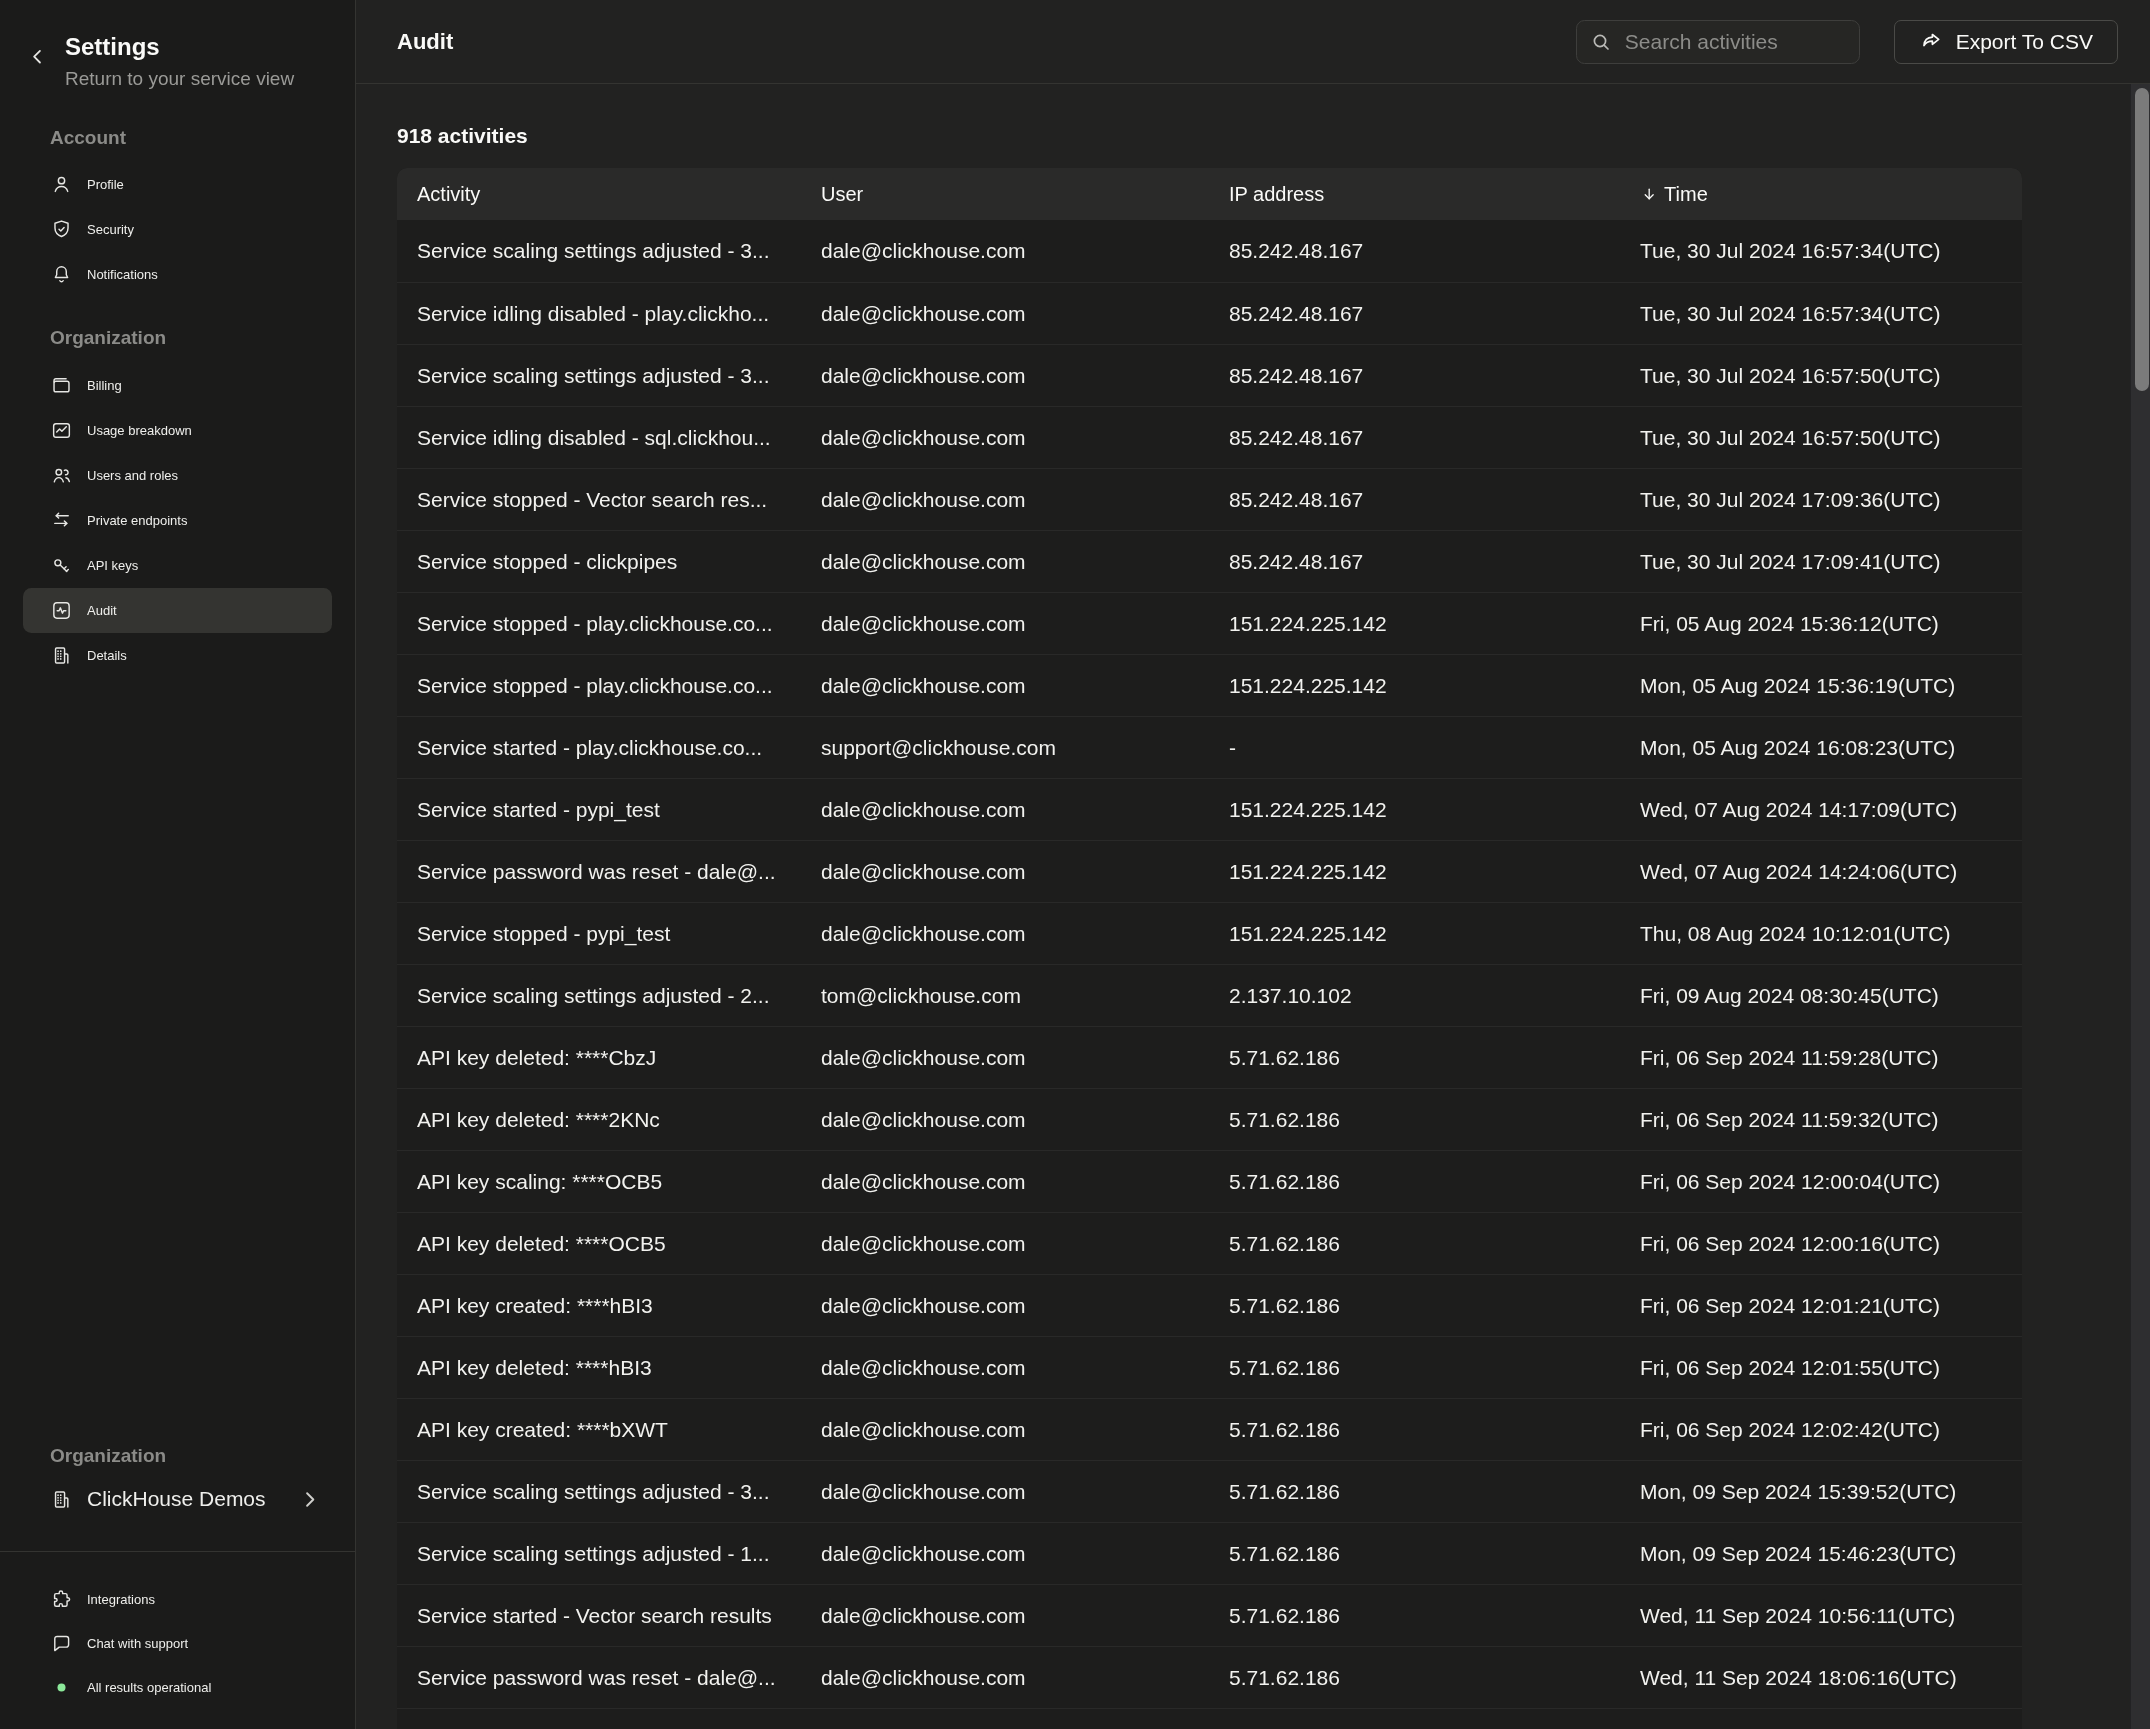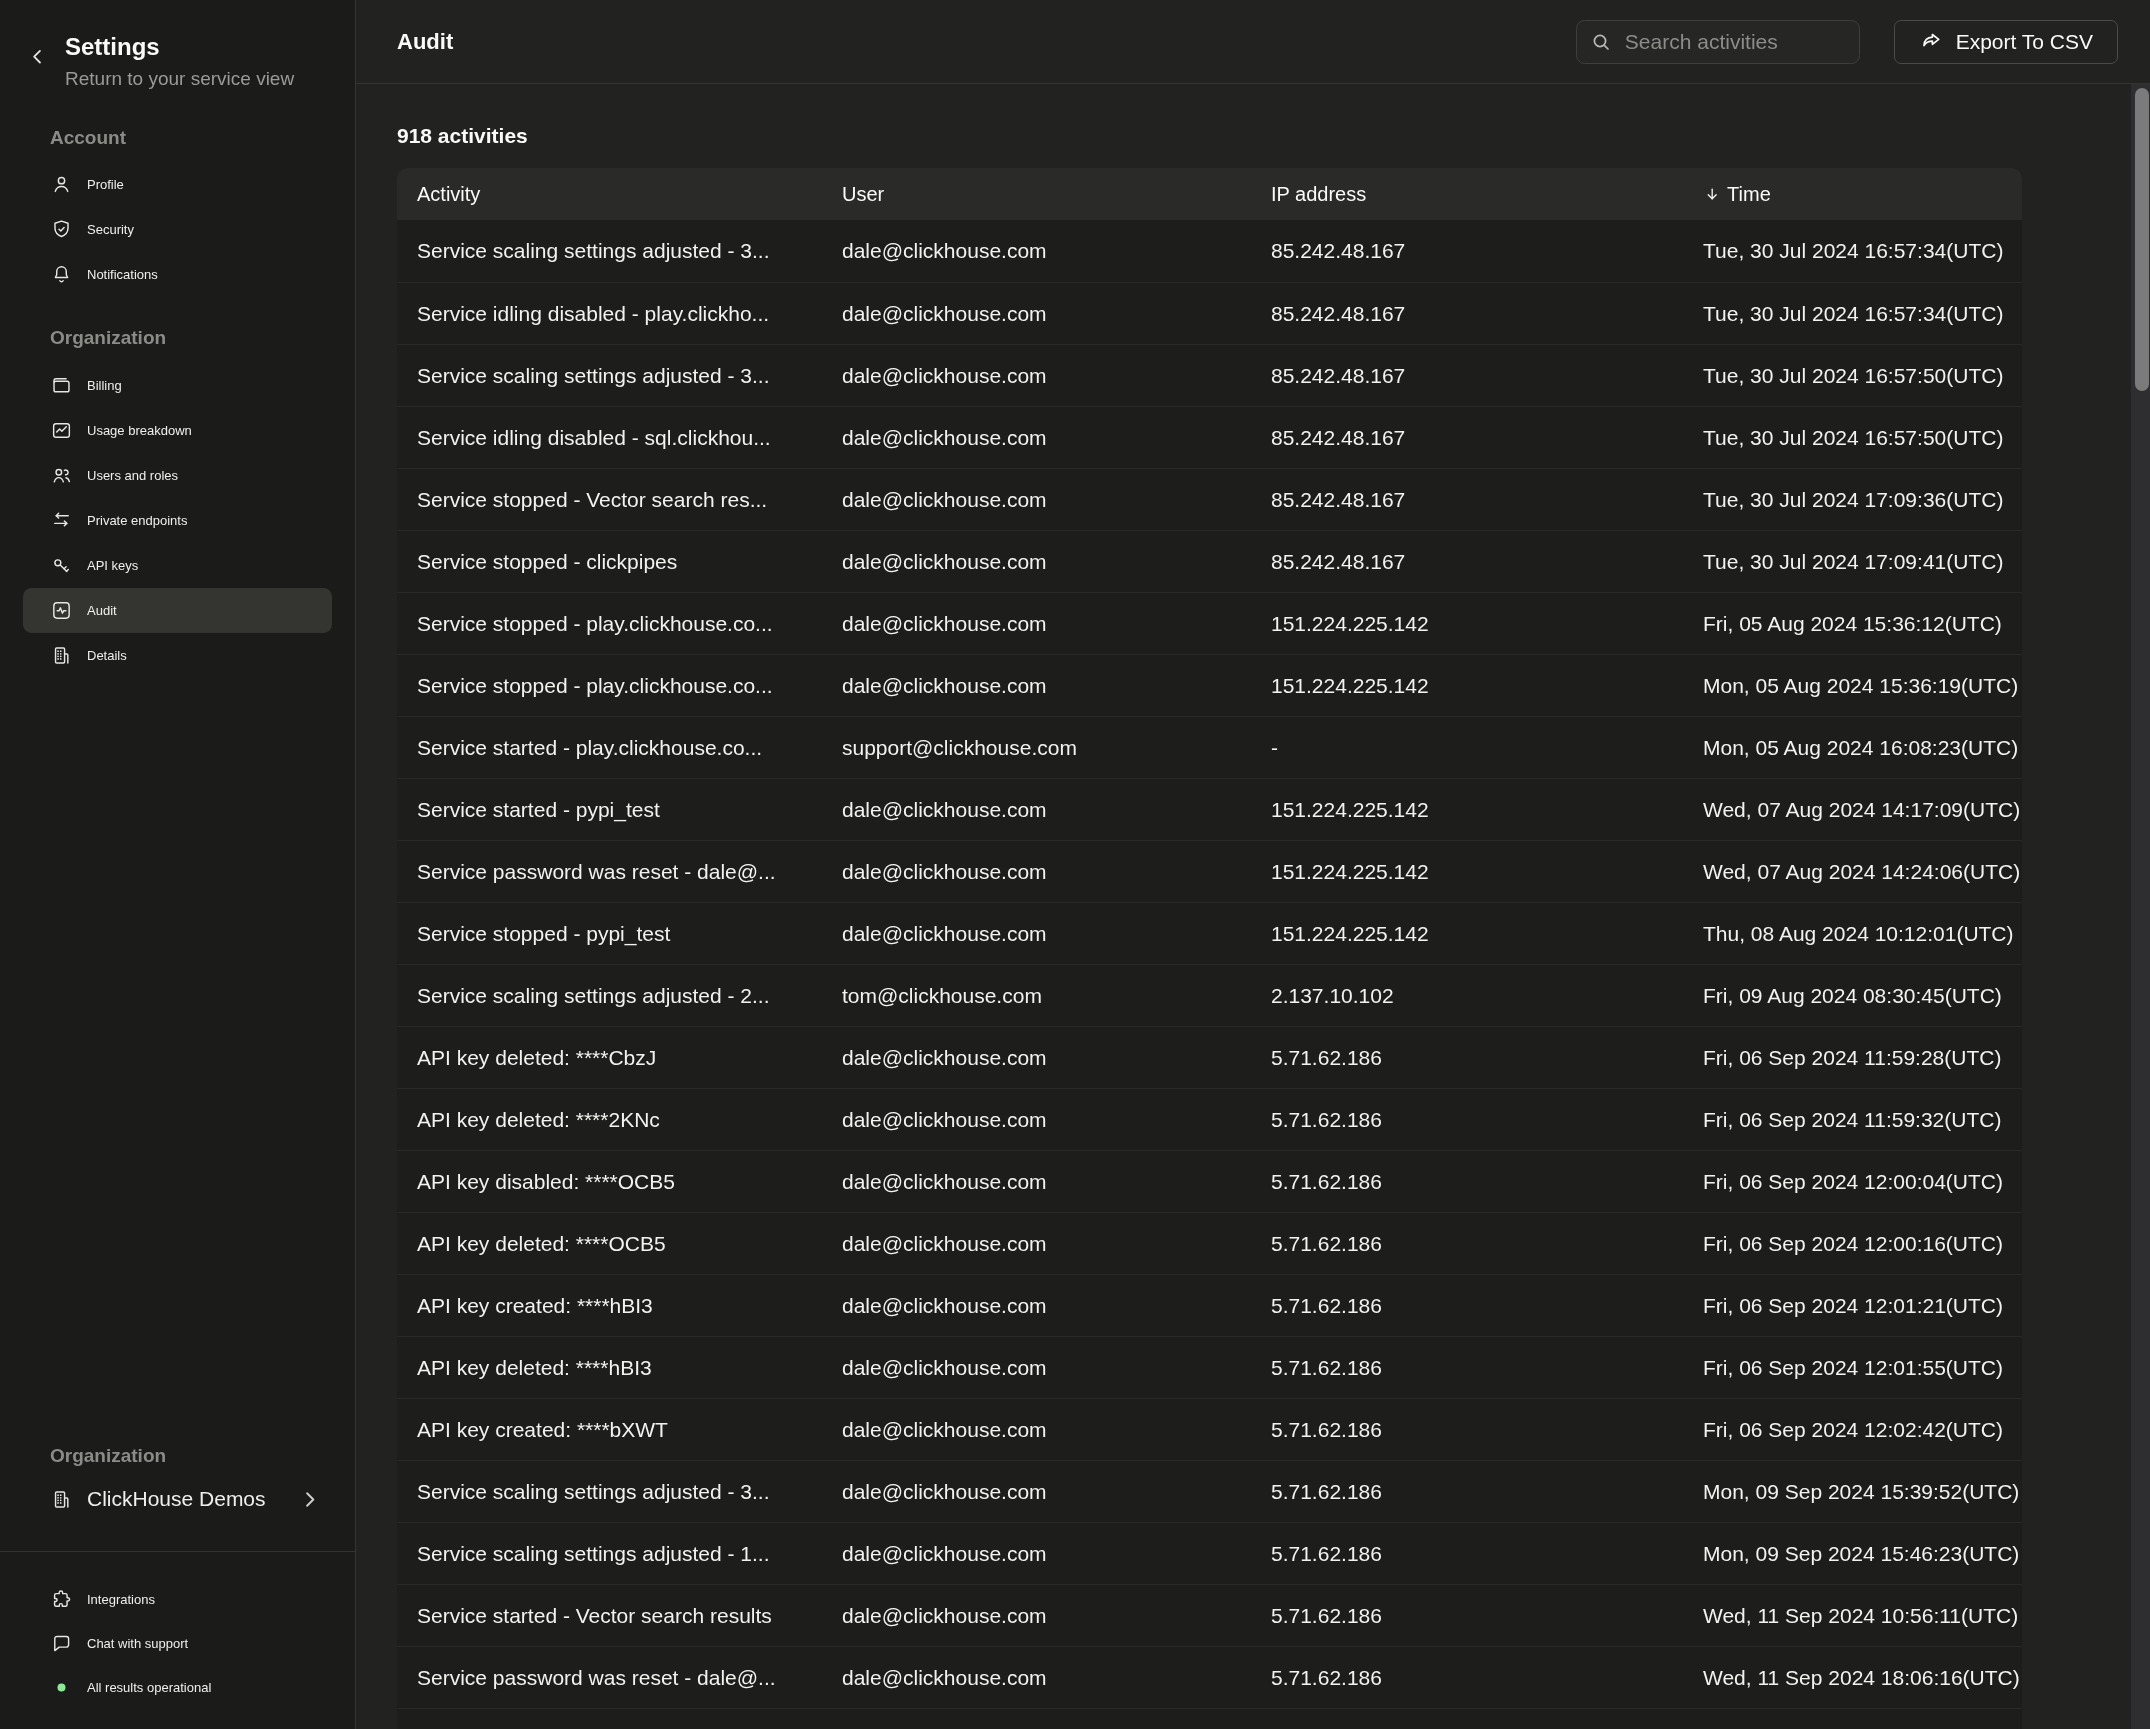--- a/index.html
+++ b/index.html
@@ -84,21 +84,21 @@
   .export-btn .ico { width:25.5px; height:25.5px; margin-right:11.3px; color:#fafaf8; }
   .export-label { font-size:21px; font-weight:500; white-space:nowrap; }
 
   .content { padding:40px 0 0 41px; }
   .count-label { font-size:21px; font-weight:700; color:#fafaf8; margin-bottom:20px; }
 
   .table {
     width:1625px; background:#1d1d1c; border-radius:10px 10px 0 0; overflow:hidden;
   }
   .thead, .trow {
-    display:grid; grid-template-columns:404px 408px 411px 1fr;gap:21px;
+    display:grid; grid-template-columns:404px 408px 411px 1fr;
   }
   .thead { background:#2a2a29; height:52px; }
   .th {
     display:flex; align-items:center; padding-left:20px;
     font-size:20px; font-weight:500; color:#fafaf8; cursor:pointer; white-space:nowrap;
   }
   .th .sort-ico { width:18.4px; height:18.4px; margin-right:5.7px; color:#fafaf8; }
   .trow { height:62px; border-top:1.4px solid rgba(255,255,255,0.055); }
   .trow:first-child { border-top:none; }
   .td {
@@ -416,21 +416,21 @@
             <div class="td">5.71.62.186</div>
             <div class="td">Fri, 06 Sep 2024 11:59:28(UTC)</div>
           </div>
           <div class="trow">
             <div class="td">API key deleted: ****2KNc</div>
             <div class="td">dale@clickhouse.com</div>
             <div class="td">5.71.62.186</div>
             <div class="td">Fri, 06 Sep 2024 11:59:32(UTC)</div>
           </div>
           <div class="trow">
-            <div class="td">API key disabled: ****OCB5</div>
+            <div class="td">API key scaling: ****OCB5</div>
             <div class="td">dale@clickhouse.com</div>
             <div class="td">5.71.62.186</div>
             <div class="td">Fri, 06 Sep 2024 12:00:04(UTC)</div>
           </div>
           <div class="trow">
             <div class="td">API key deleted: ****OCB5</div>
             <div class="td">dale@clickhouse.com</div>
             <div class="td">5.71.62.186</div>
             <div class="td">Fri, 06 Sep 2024 12:00:16(UTC)</div>
           </div>

